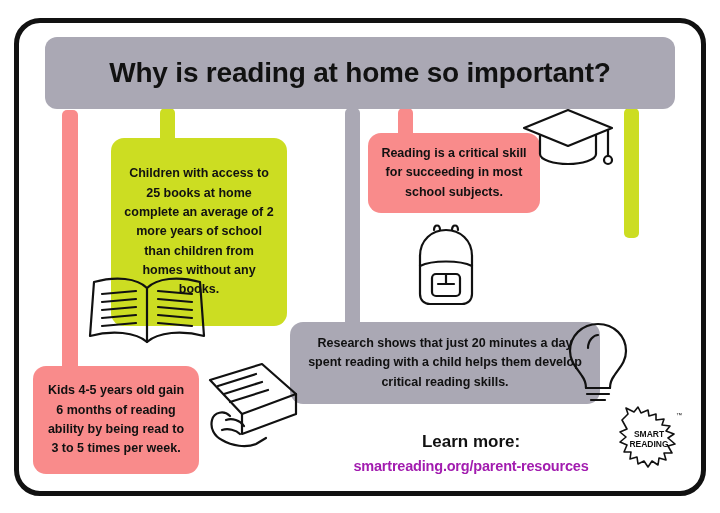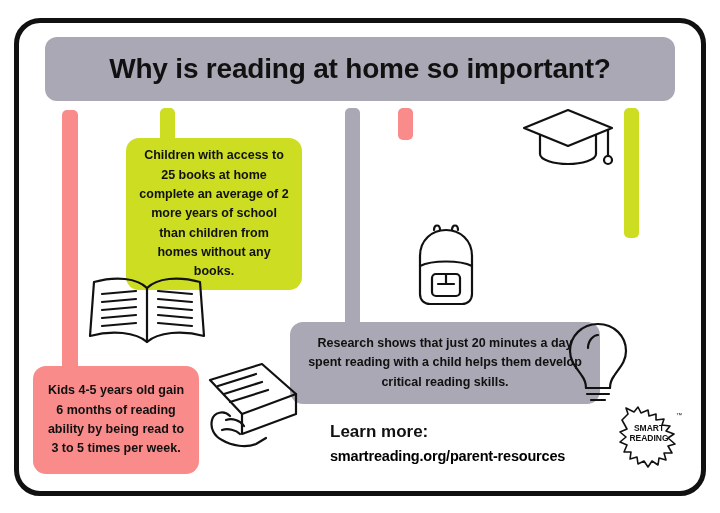--- a/index.html
+++ b/index.html
@@ -71,21 +71,21 @@
     height: 130px;
     background: #ccdd22;
   }
 
   
   .title-banner {
     position: absolute;
     left: 45px;
     top: 37px;
     width: 630px;
-    height: 64px;
+    height: 72px;
     background: #aaa8b4;
     border-radius: 12px;
     display: flex;
     align-items: center;
     justify-content: center;
   }
   .title-text {
     color: #111111;
     font-size: 28px;
     font-weight: bold;
@@ -105,63 +105,64 @@
     text-align: center;
     display: flex;
     align-items: center;
     justify-content: center;
     padding: 10px 13px;
   }
   .fact.green { background: #ccdd22; }
   .fact.pink  { background: #f98b8b; }
   .fact.grey  { background: #aaa8b4; }
 
-  .fact-books       { left: 126px; top: 138px; width: 176px; height: 152px; align-items: center; }
+  .fact-books       { left: 111px; top: 138px; width: 176px; height: 188px; align-items: center; }
   .fact-critical    { left: 368px; top: 133px; width: 172px; height: 80px; }
   .fact-hours       { left: 462px; top: 230px; width: 186px; height: 80px; }
   .fact-research    { left: 290px; top: 322px; width: 310px; height: 82px; }
   .fact-kids        { left: 33px;  top: 366px; width: 166px; height: 108px; }
 
   
   .learn-more {
     position: absolute;
     left: 330px;
-    top: 422px;
+    top: 432px;
     width: 282px;
+    text-align: center;
   }
   .learn-more-label {
     font-size: 17px;
     font-weight: bold;
     color: #111111;
   }
   .learn-more-url {
     font-size: 14.5px;
     font-weight: bold;
-    color: #000000;
+    color: #a21caf;
     margin-top: 6px;
     letter-spacing: -0.2px;
   }
 
   
   .logo {
     position: absolute;
     left: 618px;
     top: 406px;
     width: 62px;
     height: 62px;
   }
   .logo-burst {
     position: absolute;
     left: 0; top: 0;
     width: 62px; height: 62px;
   }
   .logo-text {
     position: absolute;
     left: 8px;
-    top: 18px;
+    top: 24px;
     width: 46px;
     text-align: center;
     font-size: 8.5px;
     font-weight: bold;
     line-height: 1.15;
     color: #111111;
   }
   .logo-tm {
     position: absolute;
     left: 58px;
@@ -192,20 +193,23 @@
   <div class="bar bar-green-right"></div>
 
   <div class="title-banner">
     <div class="title-text">Why is reading at home so important?</div>
   </div>
 
   <div class="fact green fact-books">
     <span>Children with access to 25 books at home complete an average of 2 more years of school than children from homes without any books.</span>
   </div>
 
+  <div class="fact pink fact-critical">
+    <span>Reading is a critical skill for succeeding in most school subjects.</span>
+  </div>
 
 
   <div class="fact grey fact-research">
     <span>Research shows that just 20 minutes a day spent reading with a child helps them develop critical reading skills.</span>
   </div>
 
   <div class="fact pink fact-kids">
     <span>Kids 4-5 years old gain 6 months of reading ability by being read to 3 to 5 times per week.</span>
   </div>
 

